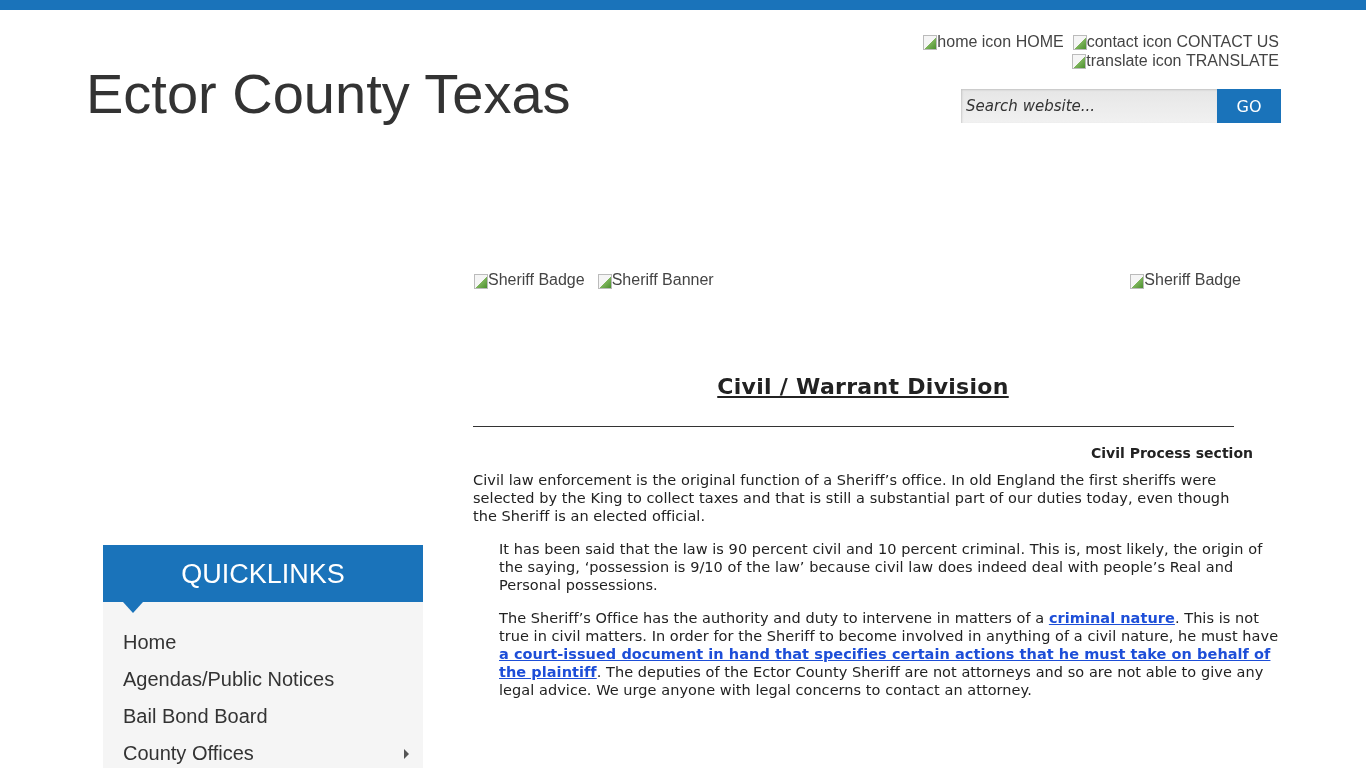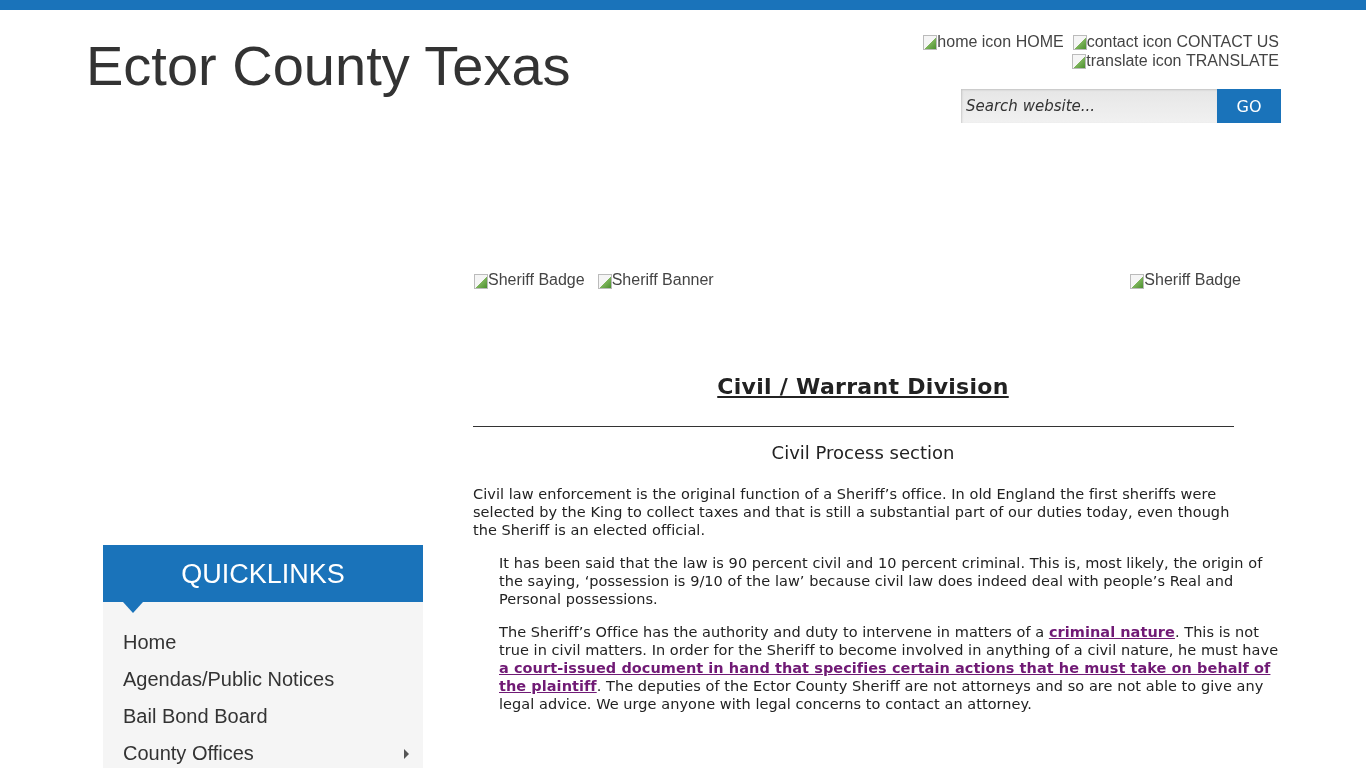--- a/index.html
+++ b/index.html
@@ -1,46 +1,46 @@
 <!DOCTYPE html>
 <html><head>
 <meta charset="utf-8">
 <style>
   * { box-sizing: border-box; margin: 0; padding: 0; }
   html, body { width: 1366px; height: 768px; overflow: hidden; background: #ffffff; }
   body { font-family: "Liberation Sans", sans-serif; color: #333; position: relative; }
 
   .top-bar { position: absolute; left: 0; top: 0; width: 1366px; height: 10px; background: #1a73ba; }
 
-  .site-title { position: absolute; left: 86px; top: 34px; font-size: 56px; color: #333; font-weight: normal; letter-spacing: 0px; line-height: 64px; }
+  .site-title { position: absolute; left: 86px; top: 62px; font-size: 56px; color: #333; font-weight: normal; letter-spacing: 0px; line-height: 64px; }
 
   .util-links { position: absolute; right: 87px; top: 32px; text-align: center; font-size: 16px; color: #444; line-height: 19px; }
   .util-row { display: flex; justify-content: flex-end; gap: 8px; }
   .util-link { display: inline-flex; align-items: center; color: #444; text-decoration: none; cursor: pointer; }
   .broken-img { display: inline-block; width: 14px; height: 15px; margin-right: 1px; position: relative; }
   .broken-img::before { content: ""; position: absolute; left: 1px; top: 1px; width: 12px; height: 13px; border: 1px solid #bbb; background: linear-gradient(135deg, #f5f5f5 0%, #f5f5f5 55%, #7cb35a 56%, #4a8f2e 100%); }
 
   .search-box { position: absolute; left: 961px; top: 89px; width: 328px; height: 34px; display: flex; }
   .search-input { width: 256px; height: 34px; border: none; background: linear-gradient(#e6e6e6, #f1f1f1); box-shadow: inset 1px 1px 2px rgba(0,0,0,0.15); padding: 0 5px; font-family: "DejaVu Sans", sans-serif; font-style: italic; font-size: 15px; color: #333; }
   .search-input::placeholder { color: #333; font-style: italic; }
   .go-button { width: 64px; height: 34px; border: none; background: #1a73ba; color: #fff; font-family: "DejaVu Sans", sans-serif; font-size: 16px; cursor: pointer; }
 
   .banner-row { position: absolute; left: 473px; top: 271px; width: 768px; font-size: 16px; color: #444; }
   .banner-row .left { position: absolute; left: 0; top: 0; display: flex; gap: 12px; white-space: nowrap; }
   .banner-row .right { position: absolute; right: 0; top: 0; white-space: nowrap; }
   .banner-img { display: inline-flex; align-items: center; }
 
   .main { position: absolute; left: 473px; top: 372px; width: 780px; font-family: "DejaVu Sans", sans-serif; color: #222; font-size: 14.5px; line-height: 18px; }
   .page-heading { text-align: center; font-size: 22px; font-weight: bold; text-decoration: underline; line-height: 30px; width: 780px; letter-spacing: 0.3px; }
   .rule { width: 761px; height: 1px; background: #333; margin-top: 24px; }
-  .sec-heading { text-align: center; font-weight: normal; font-size: 18px; margin-top: 16px; line-height: 20px; width: 780px; }
-  .para { margin-top: 22px; width: 780px; letter-spacing: 0.05px; }
+  .sec-heading { text-align: right; font-weight: bold; font-size: 14px; margin-top: 16px; line-height: 20px; width: 780px; }
+  .para { margin-top: 8px; width: 780px; letter-spacing: 0.05px; }
   .para + .para { margin-top: 15px; margin-left: 26px; }
   .sec-heading.second { margin-top: 46px; }
-  .para strong a { color: #701a75; text-decoration: underline; cursor: pointer; }
+  .para strong a { color: #1d4ed8; text-decoration: underline; cursor: pointer; }
 
   .quicklinks { position: absolute; left: 103px; top: 545px; width: 320px; }
   .ql-header { width: 320px; height: 57px; background: #1a73ba; color: #fff; font-size: 27px; text-align: center; line-height: 58px; position: relative; }
   .ql-header::after { content: ""; position: absolute; left: 20px; bottom: -11px; border-left: 10px solid transparent; border-right: 10px solid transparent; border-top: 11px solid #1a73ba; }
   .ql-list { background: #f5f5f5; padding-top: 22px; height: 180px; }
   .ql-item { display: flex; justify-content: space-between; align-items: center; padding: 0 14px 0 20px; height: 37px; font-size: 20px; color: #333; cursor: pointer; }
   .caret-right { width: 0; height: 0; border-top: 5px solid transparent; border-bottom: 5px solid transparent; border-left: 5px solid #555; }
 </style>
 </head>
 <body>

